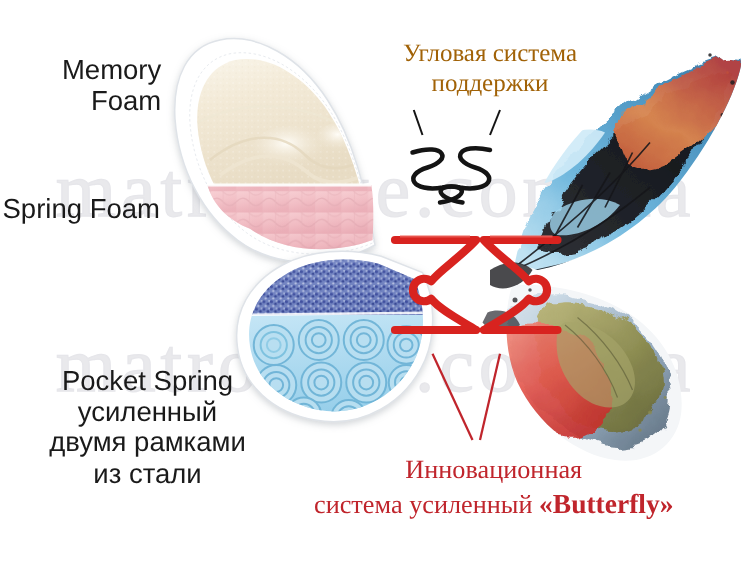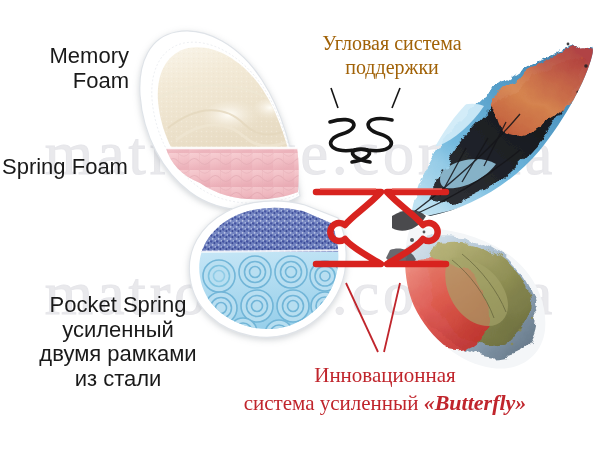--- a/index.html
+++ b/index.html
@@ -20,24 +20,24 @@
        font-weight:400;line-height:1.12;white-space:pre-line;}
   #lbl-memory{right:472px;top:44px;text-align:right;font-size:22px;width:180px;}
   #lbl-oxigen{left:2px;top:155px;font-size:22px;}
   #lbl-termo{left:76px;top:234px;font-size:22px;}
   #lbl-pocket{left:8px;top:293px;font-size:22px;text-align:center;width:220px;}
 
   #lbl-corner{position:absolute;left:277px;top:32px;width:230px;text-align:center;
       font-size:20px;color:#a16207;line-height:1.18;white-space:pre-line;
       font-family:"Liberation Serif",serif;}
 
-  #lbl-butterfly{position:absolute;left:180px;top:362px;width:410px;text-align:center;
+  #lbl-butterfly{position:absolute;left:190px;top:362px;width:410px;text-align:center;
       font-size:21px;color:#c0252c;line-height:1.28;
       font-family:"Liberation Serif",serif;}
-  #lbl-butterfly .bf{font-family:"Liberation Serif",serif;font-style:italic;
+  #lbl-butterfly .bf{font-family:"Liberation Serif",serif;
       font-weight:700;font-size:22px;}
 
   
   svg.art{position:absolute;left:0;top:0;width:601px;height:458px;}
 </style>
 </head>
 <body>
 
 <div id="stage">
 

